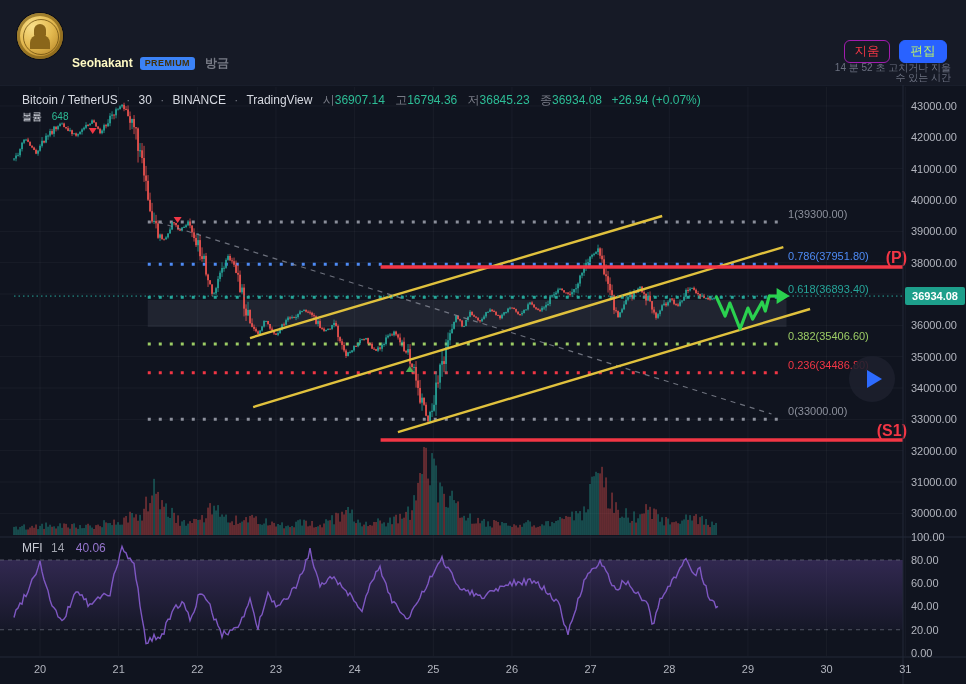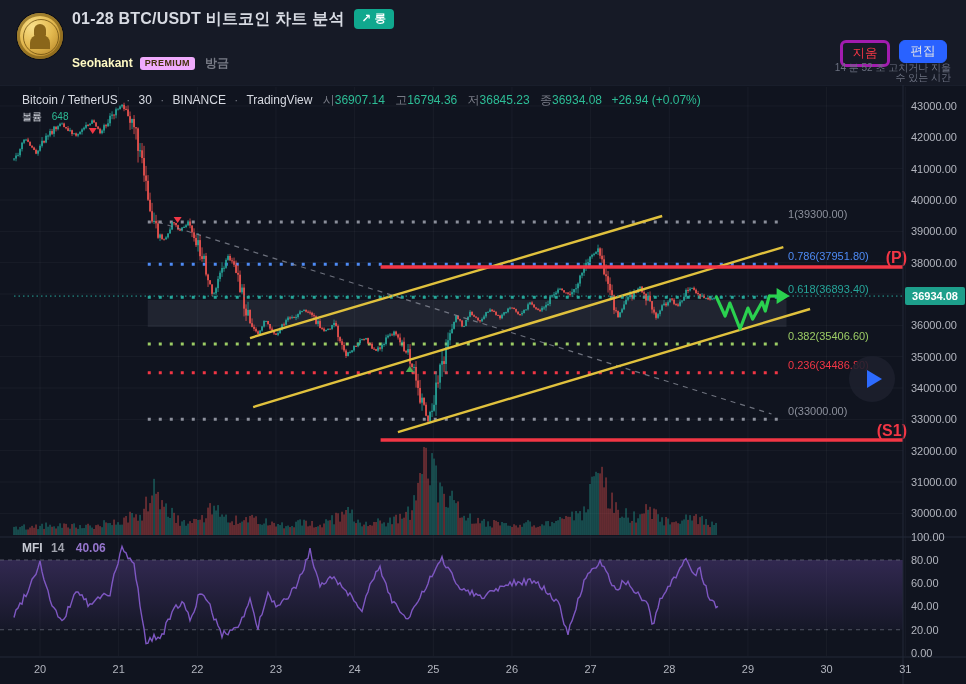--- a/index.html
+++ b/index.html
@@ -16,58 +16,55 @@
     background:#8a661a;}
   .avatar .fig2{position:absolute;left:13px;top:22px;width:20px;height:14px;border-radius:8px 8px 0 0;background:#8a661a;}
   .trow{position:absolute;left:72px;white-space:nowrap;}
   .title{font-size:16px;font-weight:bold;color:#d7dae2;letter-spacing:.2px;}
   .dirbadge{display:inline-block;margin-left:9px;padding:2px 8px 3px 8px;border-radius:4px;background:#10a88e;
     color:#fff;font-size:11.5px;font-weight:bold;vertical-align:2px;}
   .sym{color:#3d7bff;font-weight:bold;font-size:13px;}
   .px{color:#e6e8ee;font-weight:bold;font-size:13.5px;margin-left:8px;}
   .neg{color:#f23645;font-weight:bold;font-size:13.5px;margin-left:7px;}
   .author{color:#fef9c3;font-weight:bold;font-size:12px;}
-  .prem{display:inline-block;margin-left:7px;padding:1px 5px 2px 5px;border-radius:3px;background:#f0abfc;
+  .prem{display:inline-block;margin-left:7px;padding:1px 5px 2px 5px;border-radius:3px;background:#3b82f6;
     color:#42300a;font-size:9px;font-weight:bold;letter-spacing:.4px;vertical-align:1px;}
   .ago{color:#787b86;font-size:12px;margin-left:10px;font-weight:bold;}
   .btn{position:absolute;top:40px;height:21px;line-height:21px;border-radius:6px;font-size:12.5px;
     text-align:center;cursor:pointer;}
-  #btn-del{right:76px;width:44px;color:#f23645;border:3px solid #a21caf;background:transparent;}
-  #btn-edit{right:19px;width:46px;color:#e5e5e5;background:#2962ff;border:1px solid #2962ff;}
+  #btn-del{right:76px;width:44px;color:#f23645;border:1px solid #a21caf;background:transparent;}
+  #btn-edit{right:19px;width:46px;color:#bef264;background:#2962ff;border:1px solid #2962ff;}
   #countdown{position:absolute;right:15px;top:63px;width:118px;height:19px;overflow:hidden;
     text-align:right;font-size:10px;line-height:10px;color:#6b7080;}
   .clockicon{display:inline-block;vertical-align:-3px;margin-left:7px;}
   
   #legend1{position:absolute;left:22px;top:92px;z-index:4;font-size:12px;color:#d7dae2;white-space:nowrap;}
   #legend1 .sep{color:#787b86;margin:0 5px;}
   #legend1 .lbl{color:#787b86;margin-left:7px;}
   #legend1 .val{color:#2dbd96;}
   #legend2{position:absolute;left:22px;top:110px;z-index:4;font-size:10px;color:#d7dae2;}
   #legend2 .val{color:#2dbd96;margin-left:7px;}
-  #mfileg{position:absolute;left:22px;top:541px;z-index:4;font-size:12px;color:#c8cbd4;font-weight:bold;}
+  #mfileg{position:absolute;left:22px;top:541px;z-index:4;font-size:12px;color:#c8cbd4;}
   #mfileg .len{color:#a0a3ad;margin-left:5px;}
   #mfileg .val{color:#9575cd;margin-left:8px;}
   #playbtn{position:absolute;left:849px;top:356px;width:46px;height:46px;border-radius:50%;
     background:rgba(28,32,45,.88);z-index:4;cursor:pointer;}
   #playbtn .tri{position:absolute;left:18px;top:14px;width:0;height:0;
     border-left:15px solid #2d6bff;border-top:9px solid transparent;border-bottom:9px solid transparent;}
   svg{position:absolute;left:0;top:0;z-index:1;}
 </style>
 </head>
 <body>
 <div id="stage">
 
 <div id="hdr">
   <div class="avatar">
     <div class="inner"></div>
     <div class="fig"></div>
     <div class="fig2"></div>
-  </div>
-  <div class="trow" style="top:9px;">
-    <span class="title">01-28 BTC/USDT 비트코인 차트 분석</span><span class="dirbadge"><span>↗</span>&nbsp;<span>롱</span></span>
   </div>
   <div class="trow" style="top:53px;">
     <span class="author">Seohakant</span><span class="prem">PREMIUM</span><span class="ago">방금</span>
   </div>
   <div class="btn" id="btn-del">지움</div>
   <div class="btn" id="btn-edit">편집</div>
   <div id="countdown">14 분 52 초 고치거나 지울 수 있는 시간</div>
 </div>
 
 <svg id="chart-svg" width="966" height="684" viewBox="0 0 966 684">

